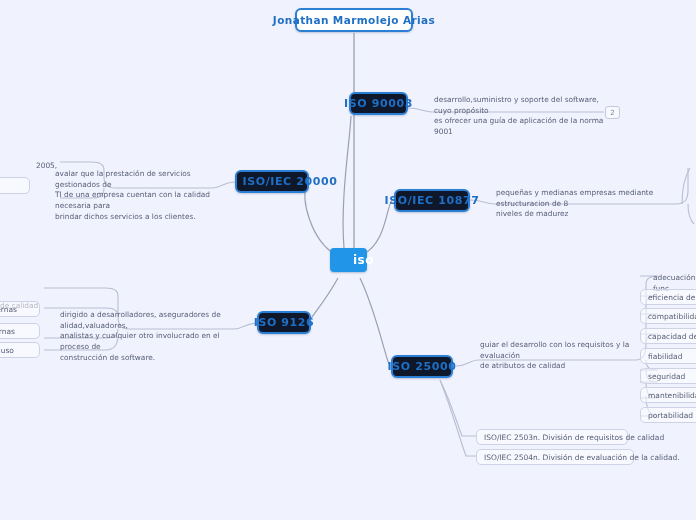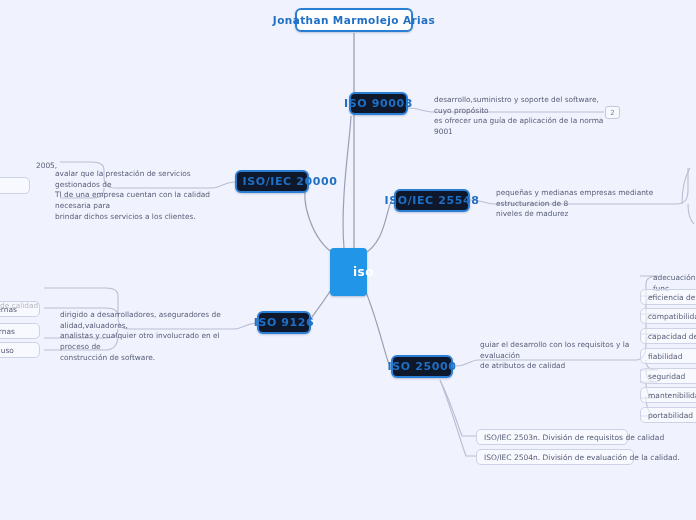--- a/index.html
+++ b/index.html
@@ -174,21 +174,21 @@
 
       <path d="M440 380 C450 400 456 420 462 436 L476 436"></path>
       <path d="M440 380 C452 410 460 440 466 456 L476 456"></path>
     </g>
   </svg>
 
   <div class="node node-title" style="left:295px; top:8px; width:118px; height:24px;border-radius:6px;">
     <span>Jonathan Marmolejo Arias</span>
   </div>
 
-  <div class="node node-root" style="left:330px; top:248px; width:37px; height:48px;padding-left:30px;">
+  <div class="node node-root" style="left:330px; top:248px; width:37px; height:24px;padding-left:30px;">
     <span>iso</span>
   </div>
 
   <div class="node node-branch" style="left:349px; top:92px; width:59px; height:23px;">
     <span>ISO 90003</span>
   </div>
   <div class="node node-desc" style="left:434px; top:95px; width:180px;">desarrollo,suministro y soporte del software, cuyo propósito
 es ofrecer una guía de aplicación de la norma 9001</div>
   <div class="badge" style="left:605px; top:106px;">
     <span>2</span>
@@ -200,21 +200,21 @@
   <div class="node node-desc" style="left:55px; top:169px; width:180px;">avalar que la prestación de servicios gestionados de
 TI de una empresa cuentan con la calidad necesaria para
 brindar dichos servicios a los clientes.</div>
 
   <div class="node node-desc" style="left:0px; top:161px; width:40px;padding-left:36px;">2005,</div>
   <div class="node node-leaf" style="left:-28px; top:177px; width:58px; height:17px;">
     
   </div>
 
   <div class="node node-branch" style="left:394px; top:189px; width:76px; height:23px;">
-    <span>ISO/IEC 25548</span>
+    <span>ISO/IEC 10877</span>
   </div>
   <div class="node node-desc" style="left:496px; top:188px; width:190px;">pequeñas y medianas empresas mediante estructuracion de 8
 niveles de madurez</div>
 
   <div class="node node-branch" style="left:257px; top:311px; width:54px; height:23px;">
     <span>ISO 9126</span>
   </div>
   <div class="node node-desc" style="left:60px; top:310px; width:178px;">dirigido a desarrolladores, aseguradores de alidad,valuadores,
 analistas y cualquier otro involucrado en el proceso de
 construcción de software.</div>

